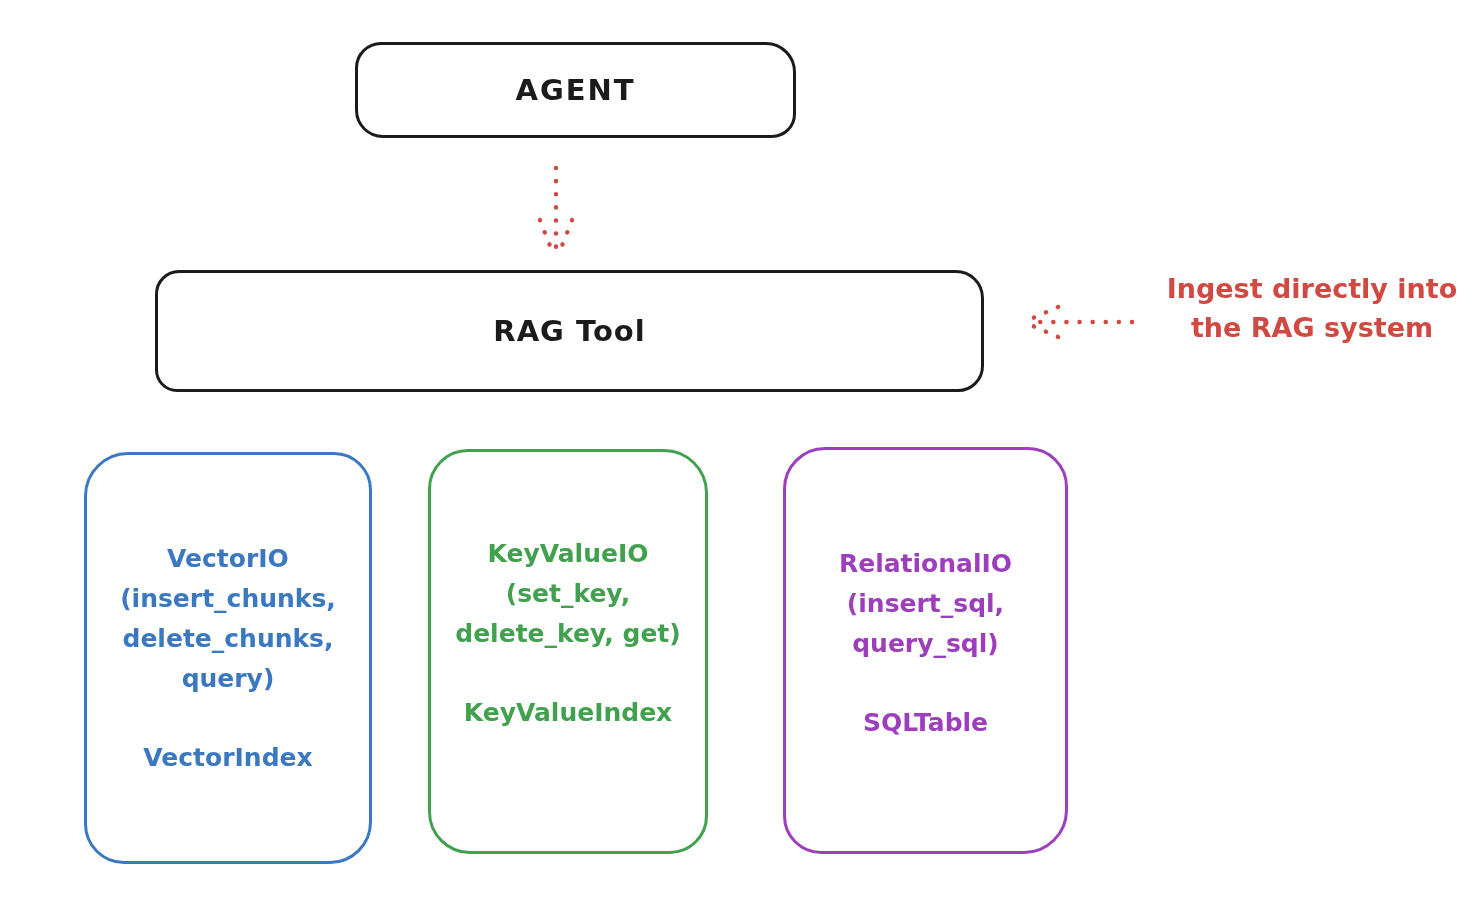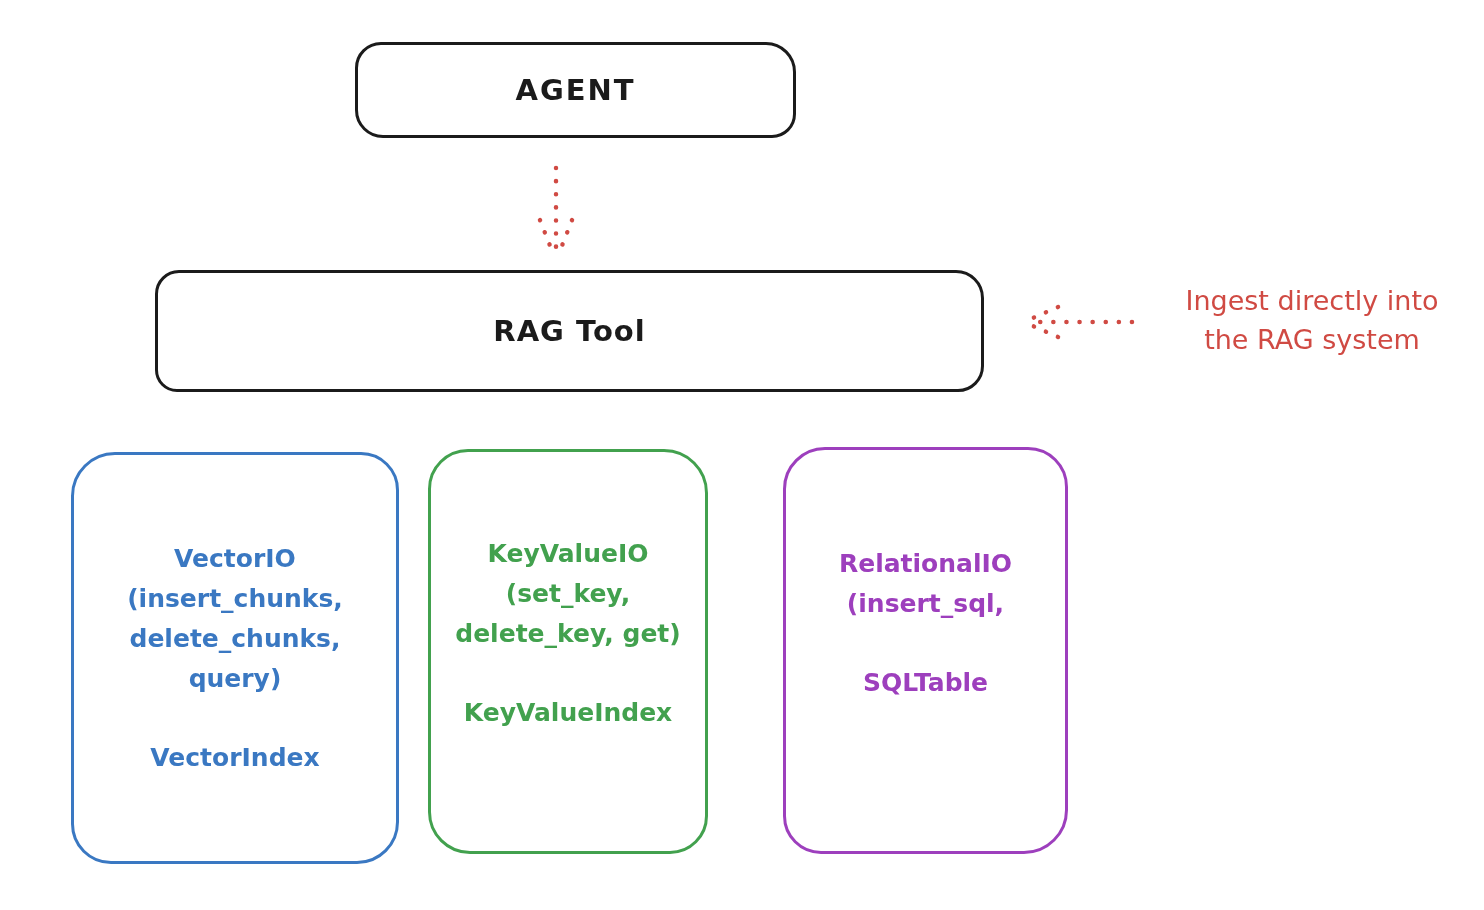--- a/index.html
+++ b/index.html
@@ -47,22 +47,22 @@
   .box-rag .box-title { letter-spacing: 1px; }
 
   .io-box {
     position: absolute;
     background: #ffffff;
     border-width: 3.5px;
     border-style: solid;
     text-align: center;
   }
   .io-box-vector {
-    left: 71px; top: 452px;
-    width: 328px; height: 412px;
+    left: 84px; top: 452px;
+    width: 288px; height: 412px;
     border-color: #3a78c2;
     border-radius: 44px 38px 42px 40px;
     color: #3a78c2;
     padding-top: 84px;
   }
   .io-box-keyvalue {
     left: 428px; top: 449px;
     width: 280px; height: 405px;
     border-color: #42a14e;
     border-radius: 40px 44px 38px 42px;
@@ -89,26 +89,26 @@
     font-size: 25px;
     font-weight: 700;
     line-height: 40px;
     margin-top: 39px;
     white-space: nowrap;
   }
 
   
   .annotation {
     position: absolute;
-    left: 1140px; top: 281px;
+    left: 1140px; top: 269px;
     width: 344px;
     text-align: center;
     color: #d04a43;
     font-size: 27px;
-    font-weight: 400;
+    font-weight: 700;
     line-height: 39px;
   }
   .annotation span { display: block; }
 
   .arrow-svg { position: absolute; }
   .arrow-down { left: 534px; top: 160px; }
   .arrow-left { left: 1016px; top: 300px; }
 </style>
 </head>
 <body>
@@ -155,16 +155,17 @@
   <div class="io-box io-box-keyvalue">
     <span class="io-line">KeyValueIO</span>
     <span class="io-line">(set_key,</span>
     <span class="io-line">delete_key, get)</span>
     <span class="io-index">KeyValueIndex</span>
   </div>
 
   <div class="io-box io-box-relational">
     <span class="io-line">RelationalIO</span>
     <span class="io-line">(insert_sql,</span>
+    <span class="io-line">query_sql)</span>
     <span class="io-index">SQLTable</span>
   </div>
 
 </div>
 
 </body></html>

